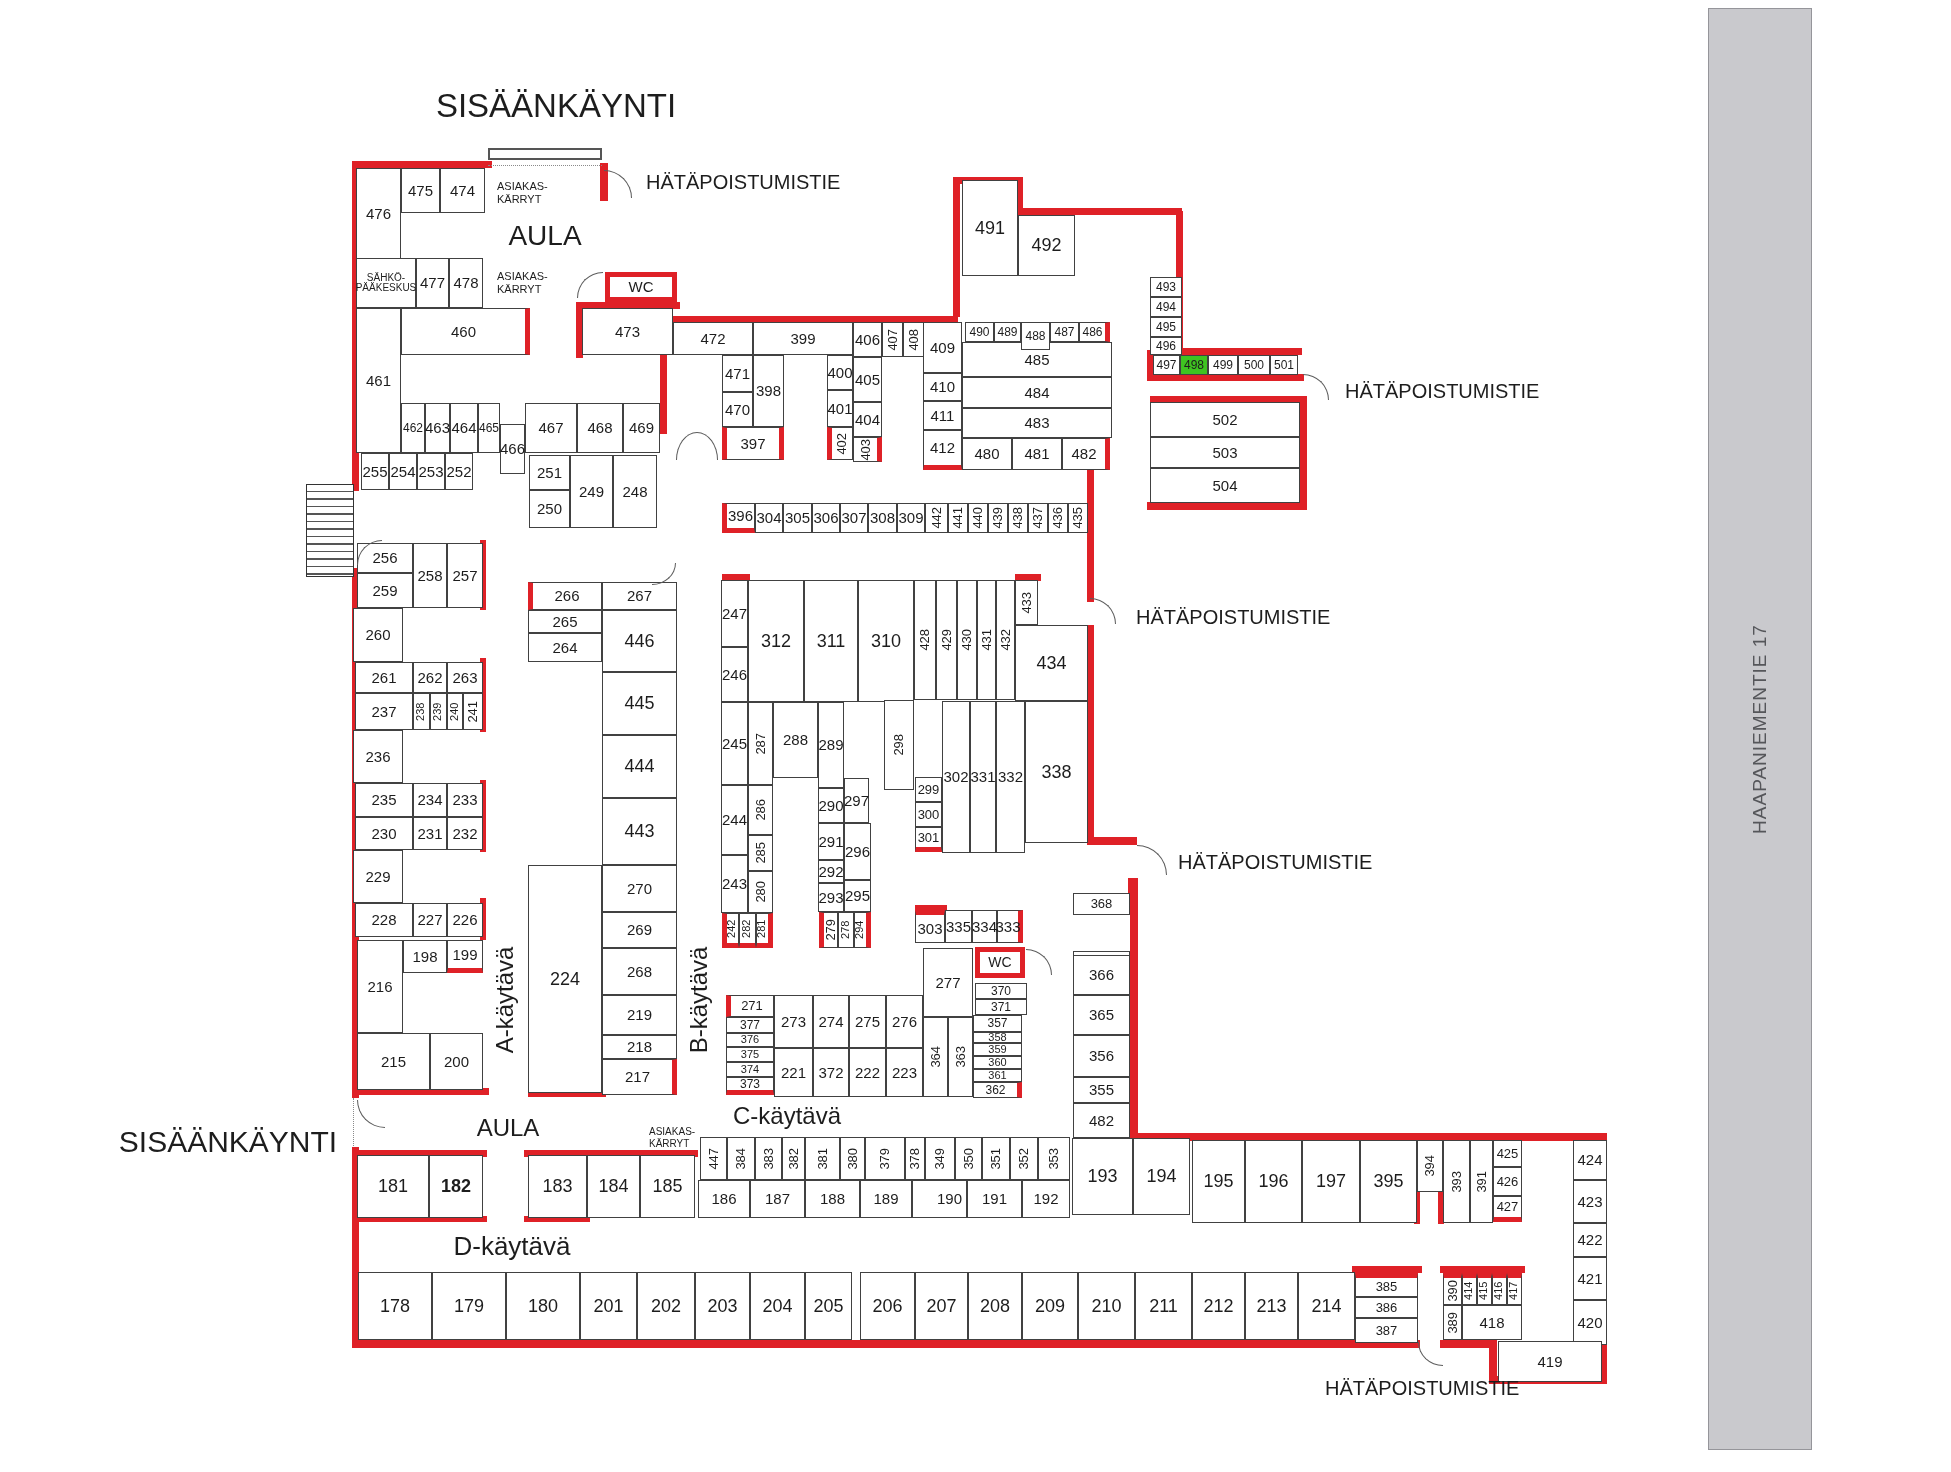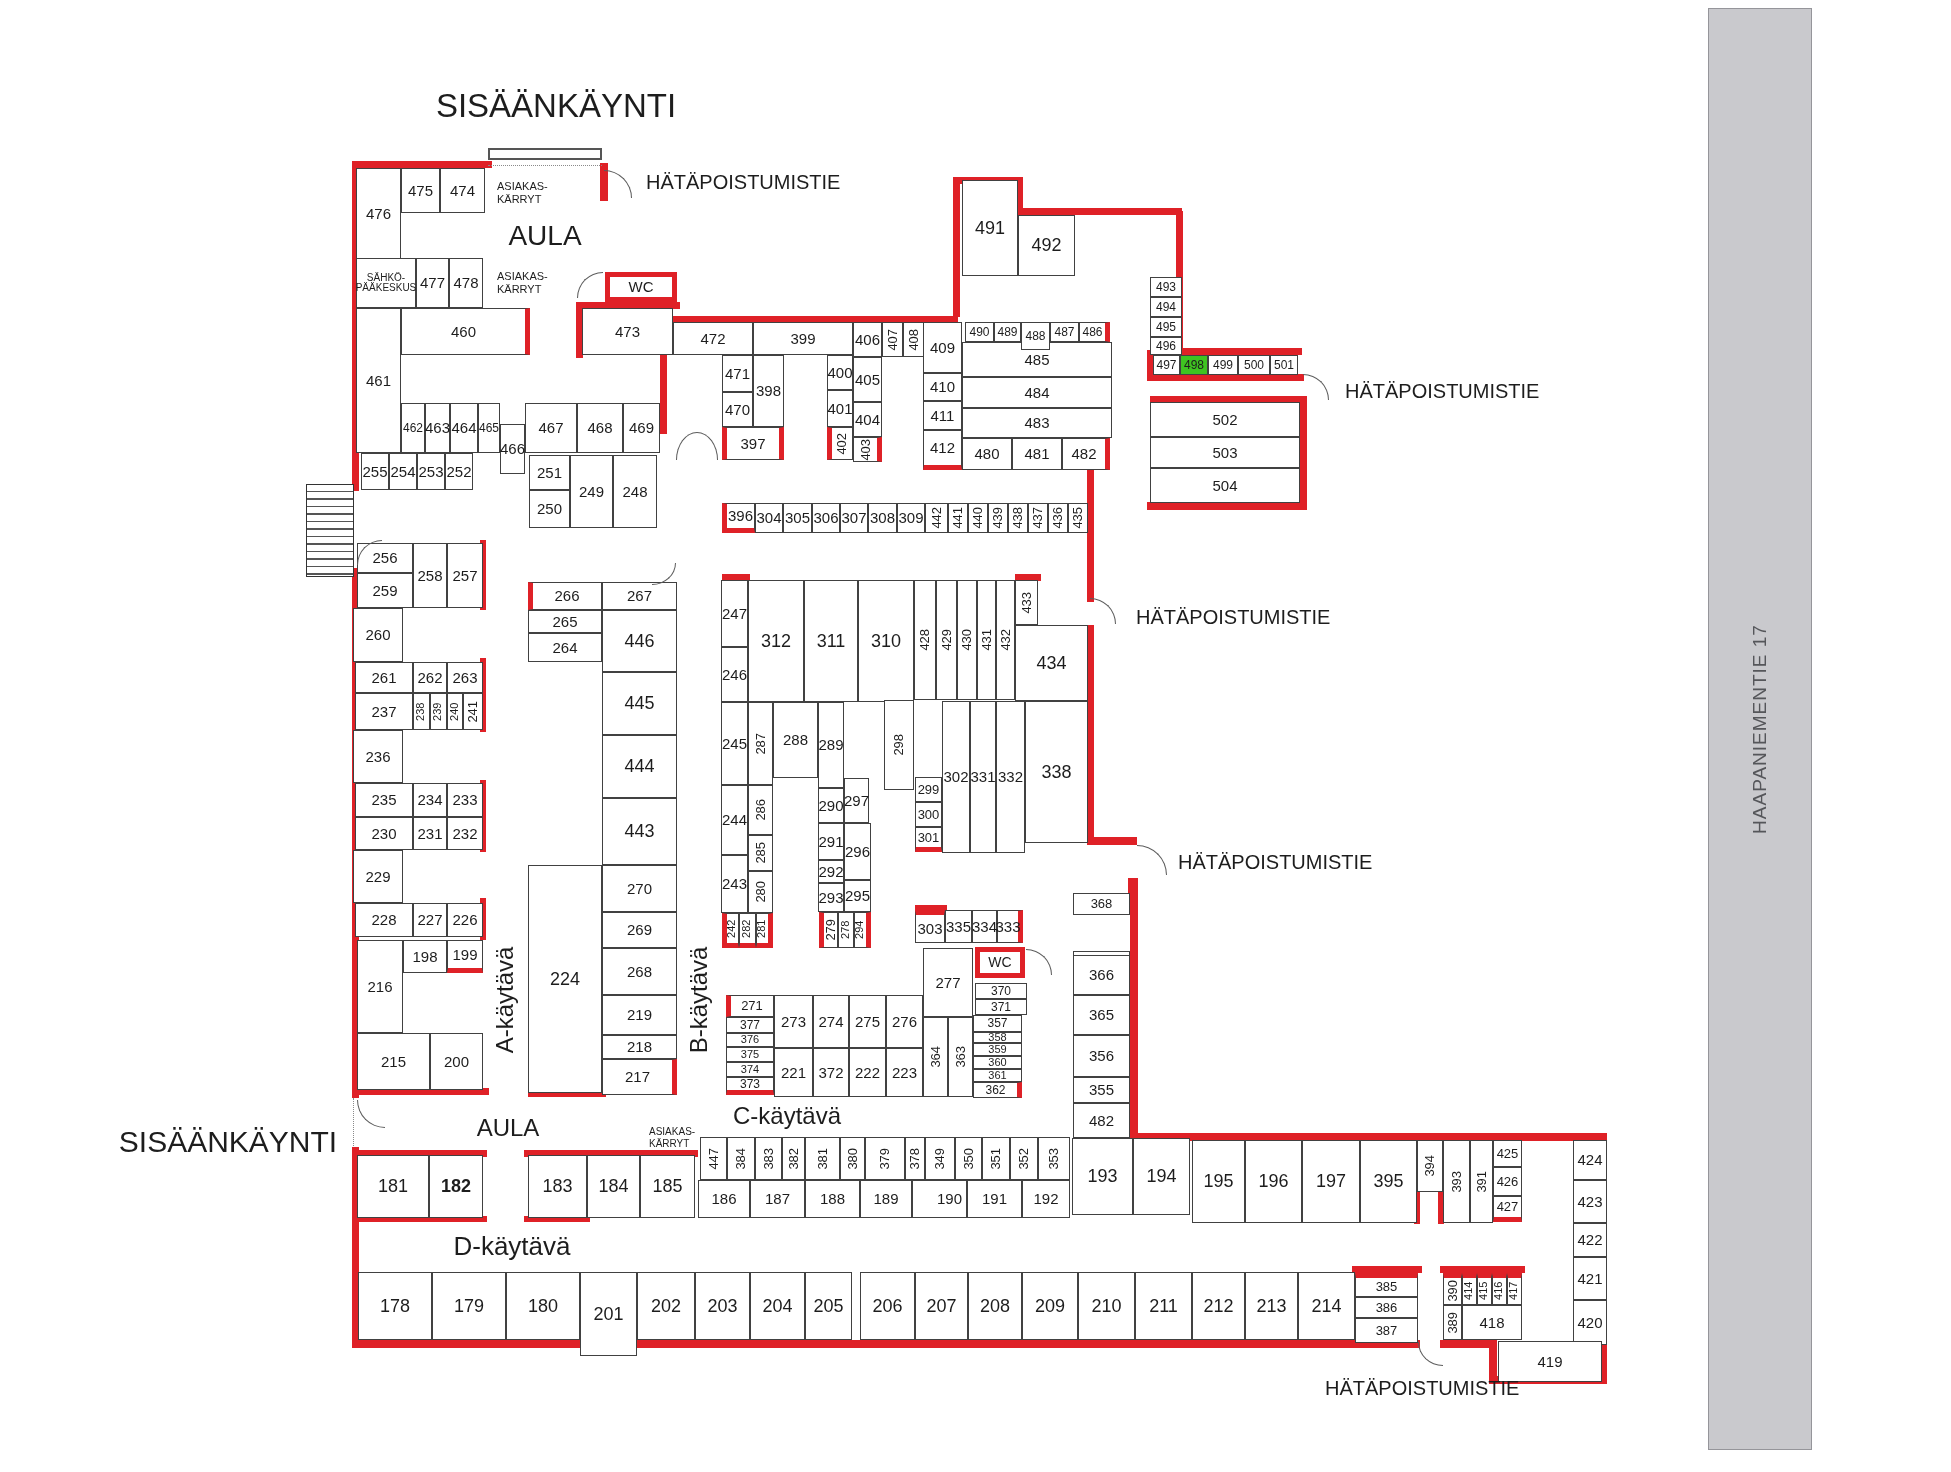--- a/index.html
+++ b/index.html
@@ -829,21 +829,21 @@
     </div>
     <div class="room" style="left: 358px; top: 1272px; width: 74px; height: 68px; font-size: 18px;">
       <span>178</span>
     </div>
     <div class="room" style="left: 432px; top: 1272px; width: 74px; height: 68px; font-size: 18px;">
       <span>179</span>
     </div>
     <div class="room" style="left: 506px; top: 1272px; width: 74px; height: 68px; font-size: 18px;">
       <span>180</span>
     </div>
-    <div class="room" style="left: 580px; top: 1272px; width: 57px; height: 84px; font-size: 18px;">
+    <div class="room" style="left: 580px; top: 1272px; width: 57px; height: 68px; font-size: 18px;">
       <span>201</span>
     </div>
     <div class="room" style="left: 637px; top: 1272px; width: 58px; height: 68px; font-size: 18px;">
       <span>202</span>
     </div>
     <div class="room" style="left: 695px; top: 1272px; width: 55px; height: 68px; font-size: 18px;">
       <span>203</span>
     </div>
     <div class="room" style="left: 750px; top: 1272px; width: 55px; height: 68px; font-size: 18px;">
       <span>204</span>

